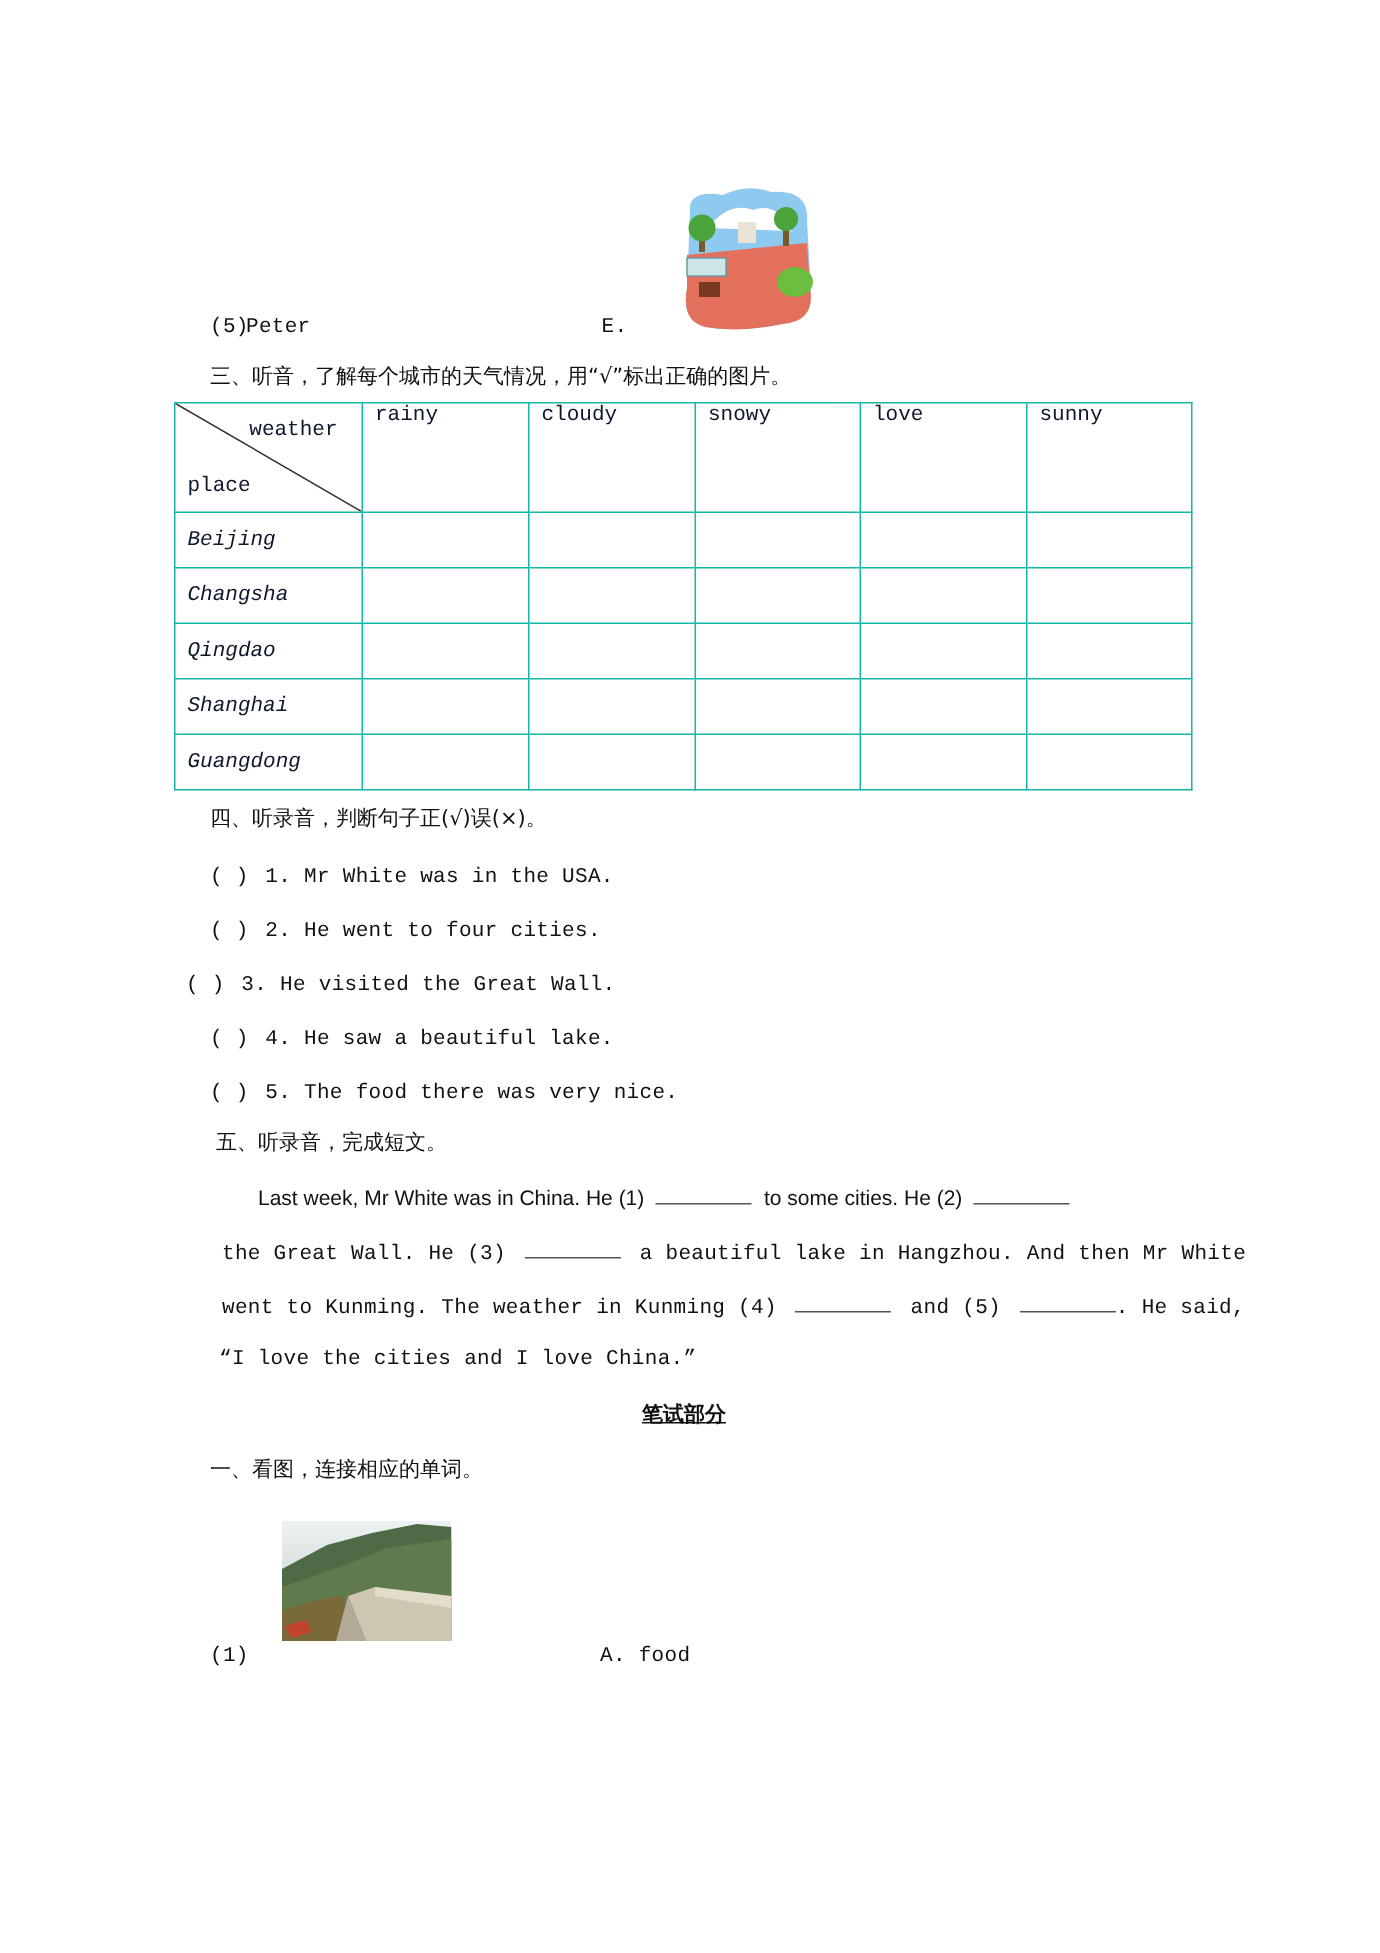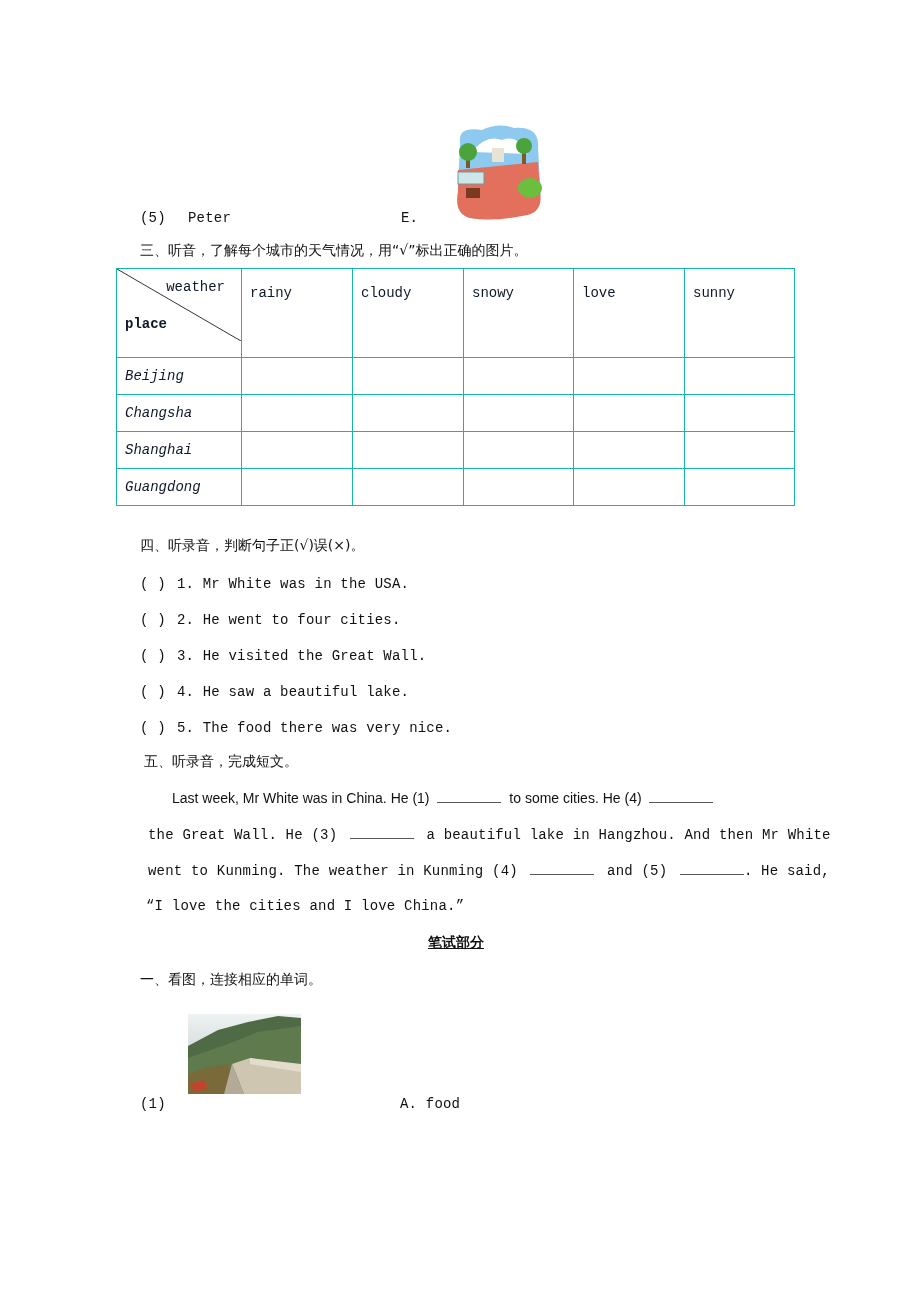--- a/index.html
+++ b/index.html
@@ -10,26 +10,26 @@
   .cn { font-family:"DejaVu Sans", "Liberation Sans", sans-serif; font-size:14px; white-space:nowrap; }
   .mono { font-family:"Liberation Mono", "DejaVu Sans Mono", monospace; font-size:14px; white-space:nowrap; letter-spacing:0.2px; }
 
   
   .park { left:452px; top:122px; width:92px; height:100px; }
 
   
   table.weather { position:absolute; left:116px; top:268px; border-collapse:collapse; }
   table.weather td { border:1px solid #14b8a6; padding:0 0 0 8px; vertical-align:top;
         font-family:"Liberation Mono", "DejaVu Sans Mono", monospace; font-size:14px; color:#0f172a; }
-  table.weather tr.head td { height:72px; padding-top:16px; }
+  table.weather tr.head td { height:72px; padding-top:0; }
   table.weather tr.row td { height:36px; vertical-align:middle;font-style:italic; }
   td.diag { position:relative; padding:0 !important; }
   td.diag svg { position:absolute; left:0; top:0; }
   td.diag .w { position:absolute; right:16px; top:10px; }
-  td.diag .p { position:absolute; left:8px; top:47px;font-weight:bold; }
+  td.diag .p { position:absolute; left:8px; top:47px; }
 
   .blank { display:inline-block; border-bottom:1px solid #555; height:12px; vertical-align:baseline; }
   .bold-head { font-family:"DejaVu Sans", "Liberation Sans", sans-serif; font-weight:bold; font-size:14px;text-decoration:underline; }
   .wall { left:188px; top:1014px; width:113px; height:80px; }
 </style>
 </head>
 <body>
 
 <svg class="abs park" viewBox="0 0 92 100">
   <path d="M8 20 Q6 4 30 8 Q46 0 62 6 Q88 4 86 26 L88 60 Q92 90 70 92 Q40 100 18 96 Q2 92 6 70 Z" fill="#8ec9ef"></path>
@@ -38,21 +38,21 @@
   <rect x="40" y="26" width="12" height="14" fill="#e9e3d6"></rect>
   <rect x="14" y="30" width="4" height="16" fill="#7a5a2a"></rect>
   <circle cx="16" cy="30" r="9" fill="#4aa33b"></circle>
   <rect x="70" y="26" width="4" height="16" fill="#7a5a2a"></rect>
   <circle cx="72" cy="24" r="8" fill="#4aa33b"></circle>
   <rect x="6" y="50" width="26" height="12" fill="#cfe6e8" stroke="#6a9aa0" stroke-width="1"></rect>
   <rect x="14" y="66" width="14" height="10" fill="#7a3a22"></rect>
   <ellipse cx="78" cy="66" rx="12" ry="10" fill="#6cbf3e"></ellipse>
 </svg>
 <span class="abs mono" style="left:140px;top:210px;">(5)</span>
-<span class="abs mono" style="left:188px;top:210px;text-align:right;">Peter</span>
+<span class="abs mono" style="left:164px;top:210px;text-align:right;">Peter</span>
 <span class="abs mono" style="left:401px;top:210px;">E.</span>
 
 <span class="abs cn" style="left:140px;top:242px;">三、听音，了解每个城市的天气情况，用“√”标出正确的图片。</span>
 
 <table class="weather">
   <tbody>
       <tr class="head">
     <td class="diag" style="width:124px;">
       <svg width="124" height="72">
             <line x1="0" y1="0" x2="124" y2="72" stroke="#333" stroke-width="1"></line>
@@ -76,20 +76,28 @@
   </tr>
   <tr class="row">
     <td>Changsha</td>
     <td></td>
         <td></td>
         <td></td>
         <td></td>
         <td></td>
   </tr>
   <tr class="row">
+    <td>Qingdao</td>
+    <td></td>
+        <td></td>
+        <td></td>
+        <td></td>
+        <td></td>
+  </tr>
+  <tr class="row">
     <td>Shanghai</td>
     <td></td>
         <td></td>
         <td></td>
         <td></td>
         <td></td>
   </tr>
   <tr class="row">
     <td>Guangdong</td>
     <td></td>
@@ -104,39 +112,39 @@
 <span class="abs cn" style="left:140px;top:537px;">四、听录音，判断句子正(√)误(×)。</span>
 
 <div class="abs" style="left:140px;top:573px;">
   <span class="mono">(  )</span>
   <span class="mono" style="margin-left:6px;">1. Mr White was in the USA.</span>
 </div>
 <div class="abs" style="left:140px;top:609px;">
   <span class="mono">(  )</span>
   <span class="mono" style="margin-left:6px;">2. He went to four cities.</span>
 </div>
-<div class="abs" style="left:140px;top:645px;">
+<div class="abs" style="left:124px;top:645px;">
   <span class="mono">(  )</span>
   <span class="mono" style="margin-left:6px;">3. He visited the Great Wall.</span>
 </div>
 <div class="abs" style="left:140px;top:681px;">
   <span class="mono">(  )</span>
   <span class="mono" style="margin-left:6px;">4. He saw a beautiful lake.</span>
 </div>
 <div class="abs" style="left:140px;top:717px;">
   <span class="mono">(  )</span>
   <span class="mono" style="margin-left:6px;">5. The food there was very nice.</span>
 </div>
 
 <span class="abs cn" style="left:144px;top:753px;">五、听录音，完成短文。</span>
 
 <div class="abs txt" style="left:172px;top:790px;font-family:'Liberation Sans Narrow','Liberation Sans',sans-serif;">
   <span>Last week, Mr White was in China. He (1)</span>
   <span class="blank" style="width:64px;margin:0 4px;"></span>
-  <span>to some cities. He (4)</span>
+  <span>to some cities. He (2)</span>
   <span class="blank" style="width:64px;margin-left:4px;"></span>
 </div>
 <div class="abs mono" style="left:148px;top:826px;">
   <span>the Great Wall. He (3)</span>
   <span class="blank" style="width:64px;margin:0 4px;"></span>
   <span>a beautiful lake in Hangzhou. And then Mr White</span>
 </div>
 <div class="abs mono" style="left:148px;top:862px;">
   <span>went to Kunming. The weather in Kunming (4)</span>
   <span class="blank" style="width:64px;margin:0 4px;"></span>

